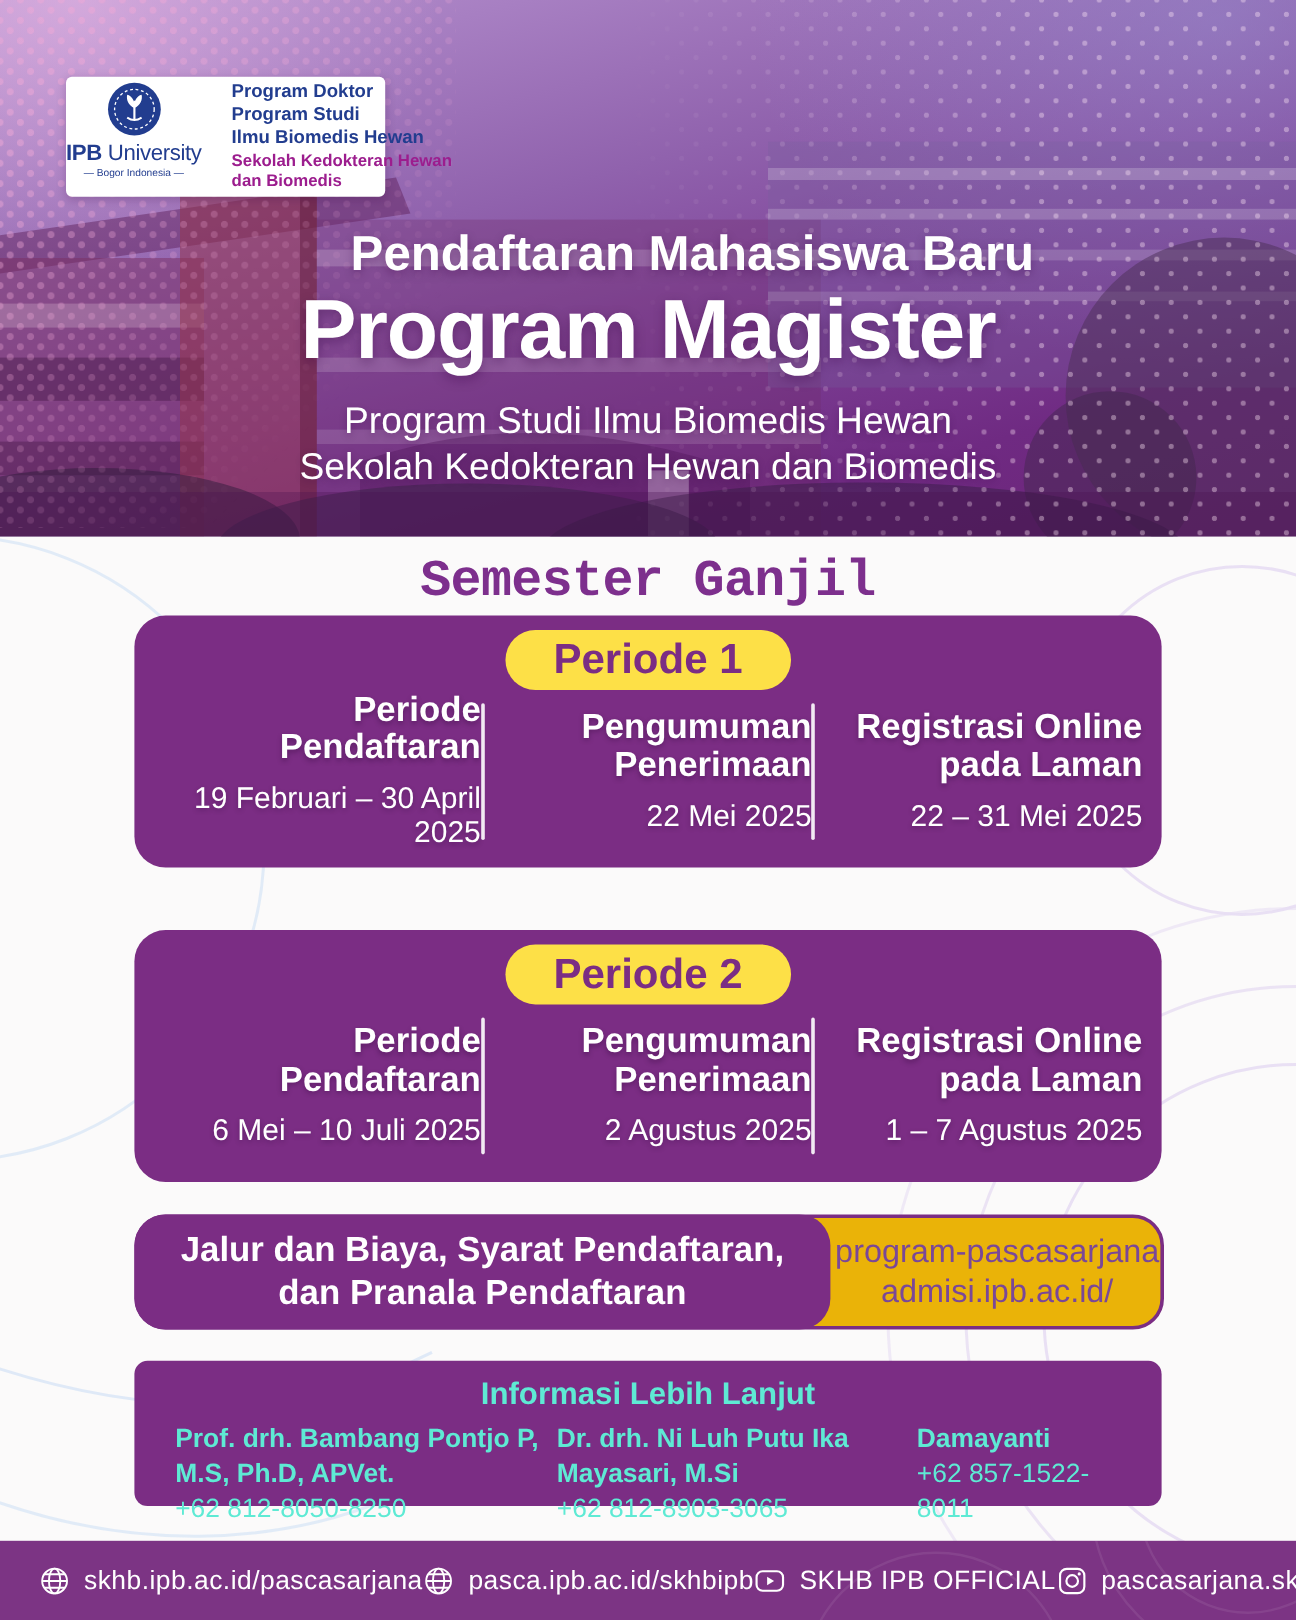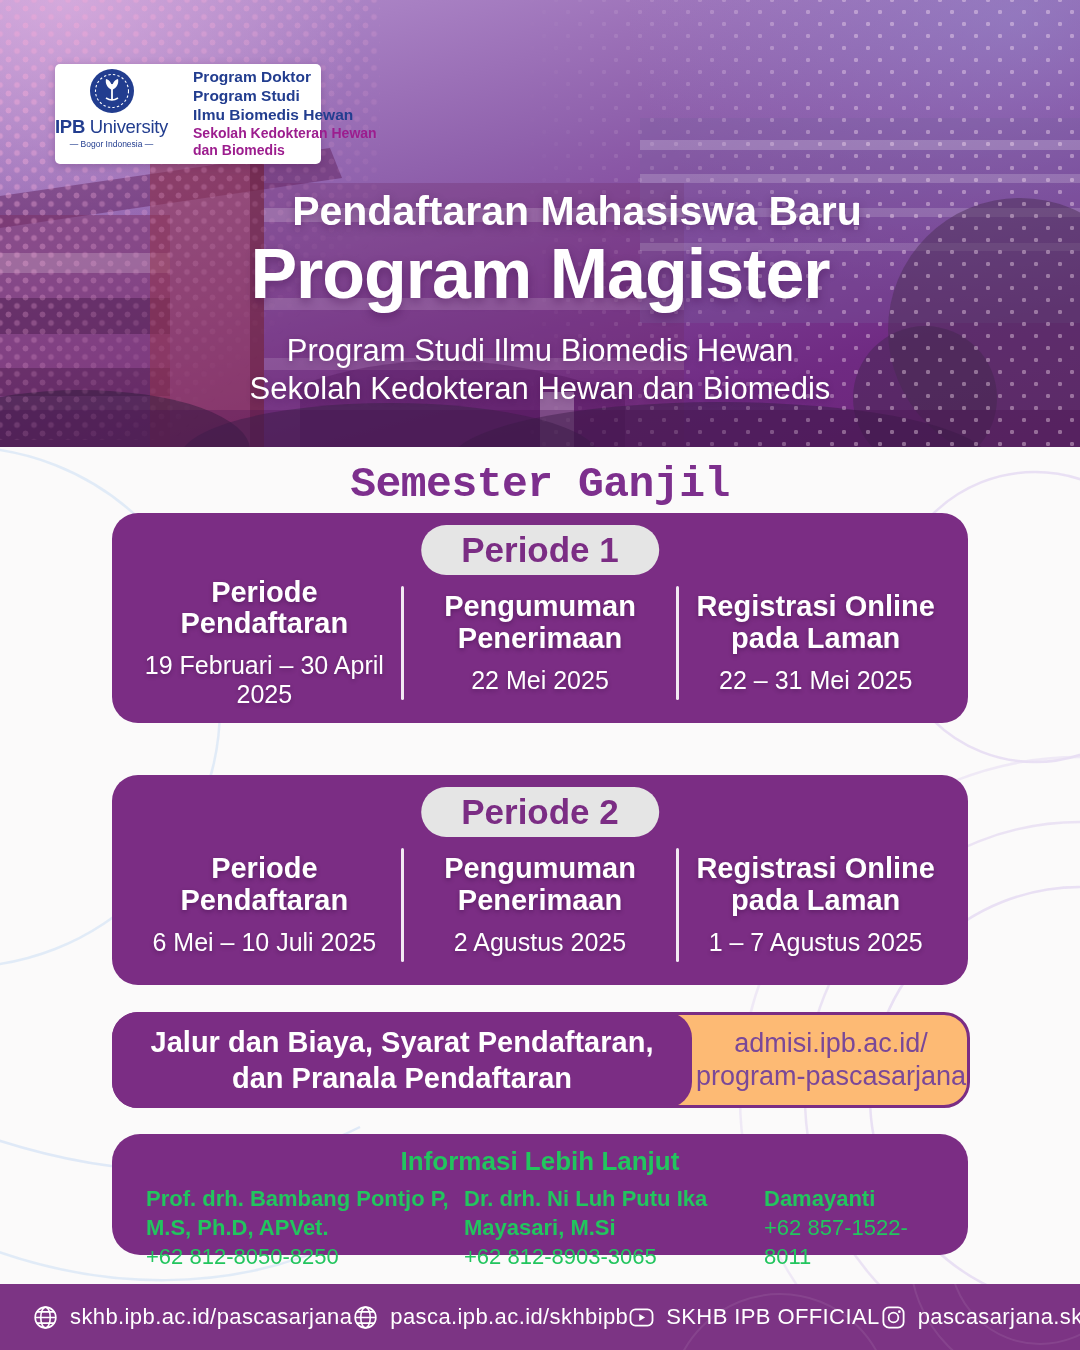--- a/index.html
+++ b/index.html
@@ -88,54 +88,54 @@
   }
 
   
   .period-card{
     position:absolute;left:112px;width:856px;height:210px;
     background:#7b2d84;border-radius:26px;
   }
   .card-1{top:513px;} .card-2{top:775px;}
   .period-pill{
     position:absolute;top:12px;left:50%;transform:translateX(-50%);
-    background:#e5e5e5;border-radius:26px;padding:5px 40px;
+    background:#fde047;border-radius:26px;padding:5px 40px;
     font-size:35px;font-weight:bold;color:#7b2d84;white-space:nowrap;
   }
   .period-cols{
     position:absolute;top:64px;left:16px;right:16px;height:132px;
     display:flex;align-items:center;
   }
-  .pcol{flex:1 1 0;text-align:center;color:#fff;}
+  .pcol{flex:1 1 0;text-align:right;color:#fff;}
   .pcol-title{font-size:29px;font-weight:bold;line-height:1.08;text-shadow:0 2px 4px rgba(40,0,50,.35);}
   .pcol-date{font-size:25px;margin-top:12px;text-shadow:0 2px 4px rgba(40,0,50,.3);}
   .pdivider{width:3px;height:114px;background:rgba(255,255,255,.9);border-radius:2px;align-self:center;}
 
   
   .linkrow{
     position:absolute;top:1012px;left:112px;width:858px;height:96px;
-    background:#fdba74;border:3px solid #7b2d84;border-radius:26px;
+    background:#eab308;border:3px solid #7b2d84;border-radius:26px;
     box-sizing:border-box;
   }
   .linkrow-left{
     position:absolute;left:-3px;top:-3px;bottom:-3px;width:580px;
     background:#7b2d84;border-radius:26px;
     display:flex;flex-direction:column;align-items:center;justify-content:center;
     color:#fff;font-size:29px;font-weight:bold;line-height:1.25;text-align:center;
   }
   .linkrow-right{
     position:absolute;left:580px;right:0;top:0;bottom:0;
     display:flex;flex-direction:column;align-items:center;justify-content:center;
     color:#7a4898;font-size:27px;line-height:1.22;text-align:center;
   }
 
   
   .contact-card{
     position:absolute;top:1134px;left:112px;width:856px;height:121px;
-    background:#7b2d84;border-radius:28px;color:#22c55e;box-sizing:border-box;
+    background:#7b2d84;border-radius:11px;color:#5eead4;box-sizing:border-box;
     padding:12px 34px 0 34px;
   }
   .contact-title{text-align:center;font-size:26px;font-weight:bold;margin-bottom:7px;}
   .contact-row{display:flex;}
   .contact-col{line-height:1.32;font-size:22px;}
   .contact-col .cname{font-weight:bold;}
   .ccol-1{width:318px;}
   .ccol-2{width:268px;}
   .ccol-3{flex:1;padding-left:32px;box-sizing:border-box;}
 
@@ -285,22 +285,22 @@
     </div>
   </div>
 </div>
 
 <div class="linkrow">
   <div class="linkrow-left">
     <div>Jalur dan Biaya, Syarat Pendaftaran,</div>
     <div>dan Pranala Pendaftaran</div>
   </div>
   <div class="linkrow-right">
+    <div>program-pascasarjana</div>
     <div>admisi.ipb.ac.id/</div>
-    <div>program-pascasarjana</div>
   </div>
 </div>
 
 <div class="contact-card">
   <div class="contact-title">Informasi Lebih Lanjut</div>
   <div class="contact-row">
     <div class="contact-col ccol-1">
       <div class="cname">Prof. drh. Bambang Pontjo P,</div>
       <div class="cname">M.S, Ph.D, APVet.</div>
       <div>+62 812-8050-8250</div>

